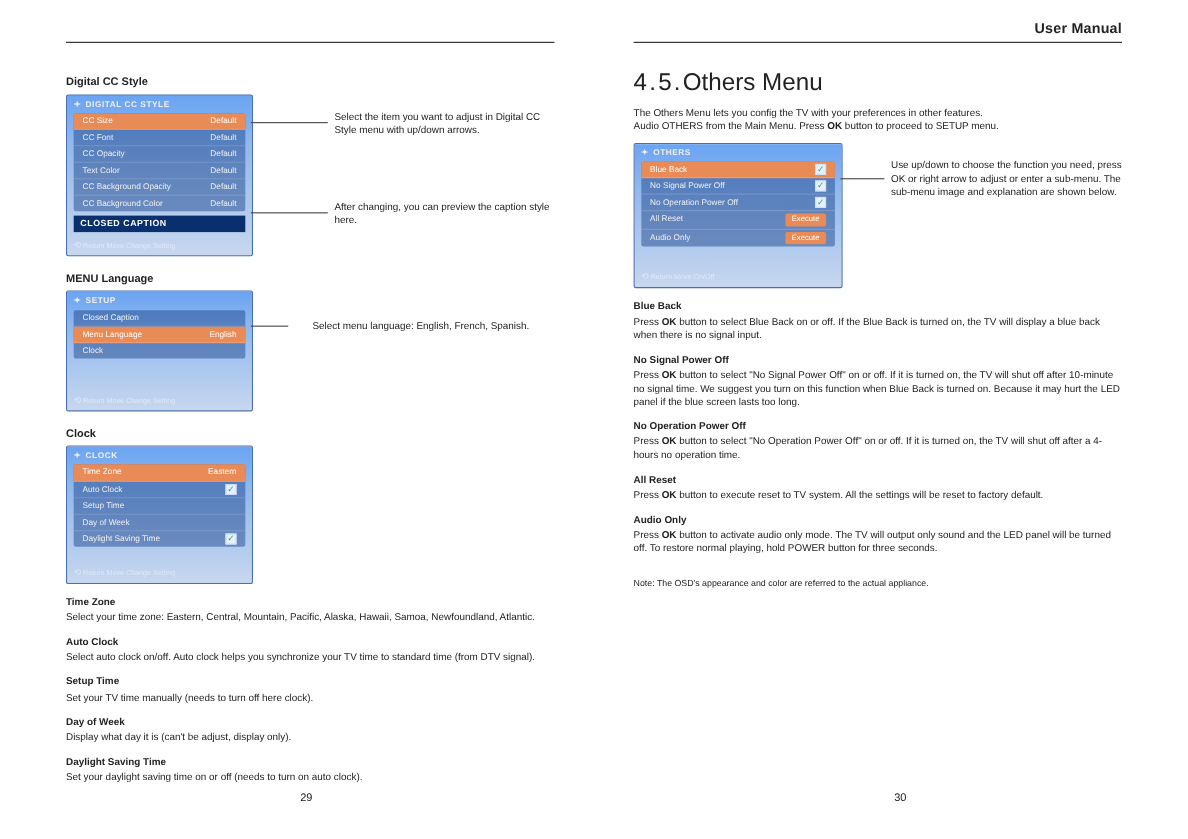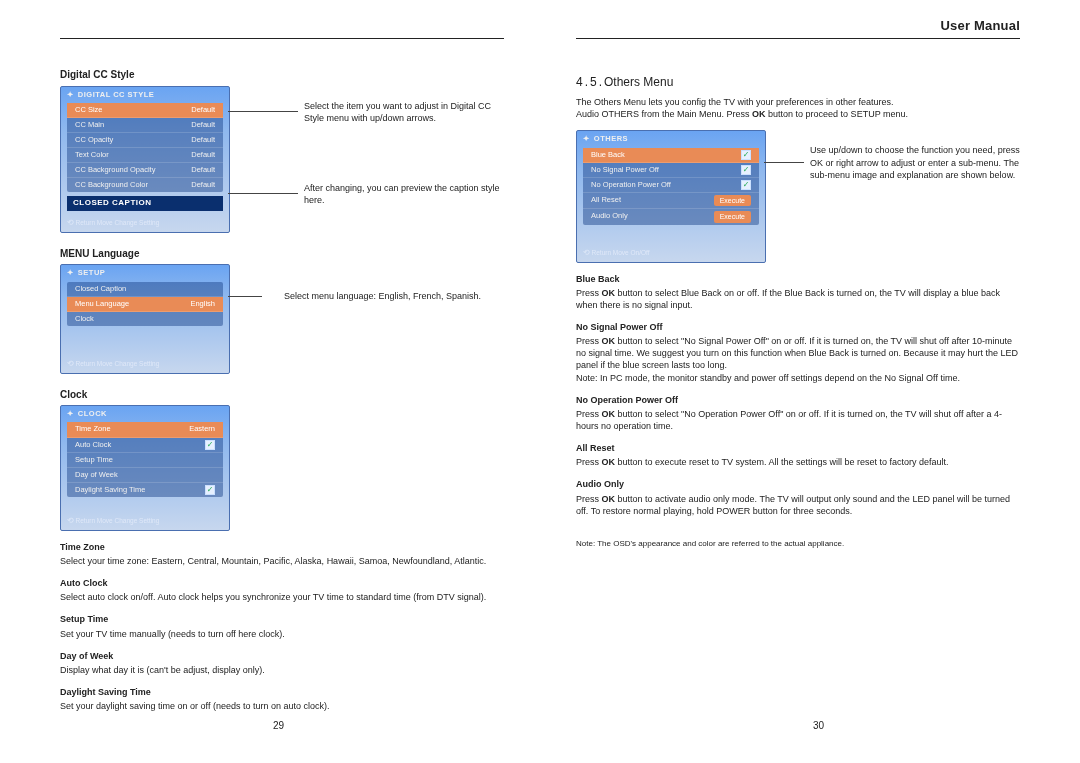--- a/index.html
+++ b/index.html
@@ -18,21 +18,21 @@
   .osd .row.hl { background: #e98b56; color:#fff; }
   .osd .row:last-child { border-bottom:none; }
   .osd .foot { font-size: 6.5px; padding: 3px 6px; color:#dfe8f8; }
   .osd .caption-bar { background:#0a2f6e; color:#fff; padding:2px 6px; margin:2px 6px 4px 6px; font-weight:bold; font-size:8px; letter-spacing:.5px; }
   .osd .check { display:inline-block; width:10px; height:10px; border:1px solid #cbe0ff; background:#e7f0ff; color:#2a5; font-size:8px; line-height:8px; text-align:center; }
   .osd .btn { background:#e98b56; color:#fff; border-radius:2px; padding:1px 6px; font-size:7px; }
   .side-note { font-size: 9px; }
   .annot-line { border-top:1px solid #444; flex:1; align-self:center; margin-right:6px; margin-left:-2px; }
   .annot { display:flex; align-items:flex-start; gap:0; }
   .header-title { position:absolute; top:18px; right:60px; font-weight:bold; font-size:13px; letter-spacing:.2px; }
-  .chapter { font-size: 12px; margin-top: 14px; margin-bottom: 6px; font-weight: normal; }
+  .chapter { font-size: 22px; margin-bottom: 6px; font-weight: normal; }
   .chapter .num { letter-spacing: 2px; }
   .btn-key { font-weight: bold; }
   .footnote { font-size:8px; margin-top:22px; }
   .page-no { position:absolute; bottom:24px; width:100%; text-align:center; font-size:10px; left:0;padding-left:17px; }
   .osd-block-row { display:flex; gap:10px; align-items:flex-start; }
   .arrow-icon::before { content:"⟲"; font-size:8px; }
 </style>
 </head>
 <body>
 
@@ -46,21 +46,21 @@
         <div class="title">
             <span>✦</span>
             <span>DIGITAL CC STYLE</span>
           </div>
         <div class="body" id="dcc-body">
             <div class="row hl">
               <span>CC Size</span>
               <span>Default</span>
             </div>
             <div class="row">
-              <span>CC Main</span>
+              <span>CC Font</span>
               <span>Default</span>
             </div>
             <div class="row">
               <span>CC Opacity</span>
               <span>Default</span>
             </div>
             <div class="row">
               <span>Text Color</span>
               <span>Default</span>
             </div>
@@ -218,21 +218,20 @@
           <div class="side-note" style="width:210px;">Use up/down to choose the function you need, press OK or right arrow to adjust or enter a sub-menu. The sub-menu image and explanation are shown below.</div>
         </div>
       </div>
     </div>
 
     <div id="right-sections" style="margin-top:6px;">
         <h4 class="sub-label">Blue Back</h4>
         <div>Press <span class="btn-key">OK</span> button to select Blue Back on or off. If the Blue Back is turned on, the TV will display a blue back when there is no signal input.</div>
         <h4 class="sub-label">No Signal Power Off</h4>
         <div>Press <span class="btn-key">OK</span> button to select "No Signal Power Off" on or off. If it is turned on, the TV will shut off after 10-minute no signal time. We suggest you turn on this function when Blue Back is turned on. Because it may hurt the LED panel if the blue screen lasts too long.</div>
-        <div>Note: In PC mode, the monitor standby and power off settings depend on the No Signal Off time.</div>
         <h4 class="sub-label">No Operation Power Off</h4>
         <div>Press <span class="btn-key">OK</span> button to select "No Operation Power Off" on or off. If it is turned on, the TV will shut off after a 4-hours no operation time.</div>
         <h4 class="sub-label">All Reset</h4>
         <div>Press <span class="btn-key">OK</span> button to execute reset to TV system. All the settings will be reset to factory default.</div>
         <h4 class="sub-label">Audio Only</h4>
         <div>Press <span class="btn-key">OK</span> button to activate audio only mode. The TV will output only sound and the LED panel will be turned off. To restore normal playing, hold POWER button for three seconds.</div>
       </div>
 
     <div class="footnote">Note: The OSD's appearance and color are referred to the actual appliance.</div>
   </div>

